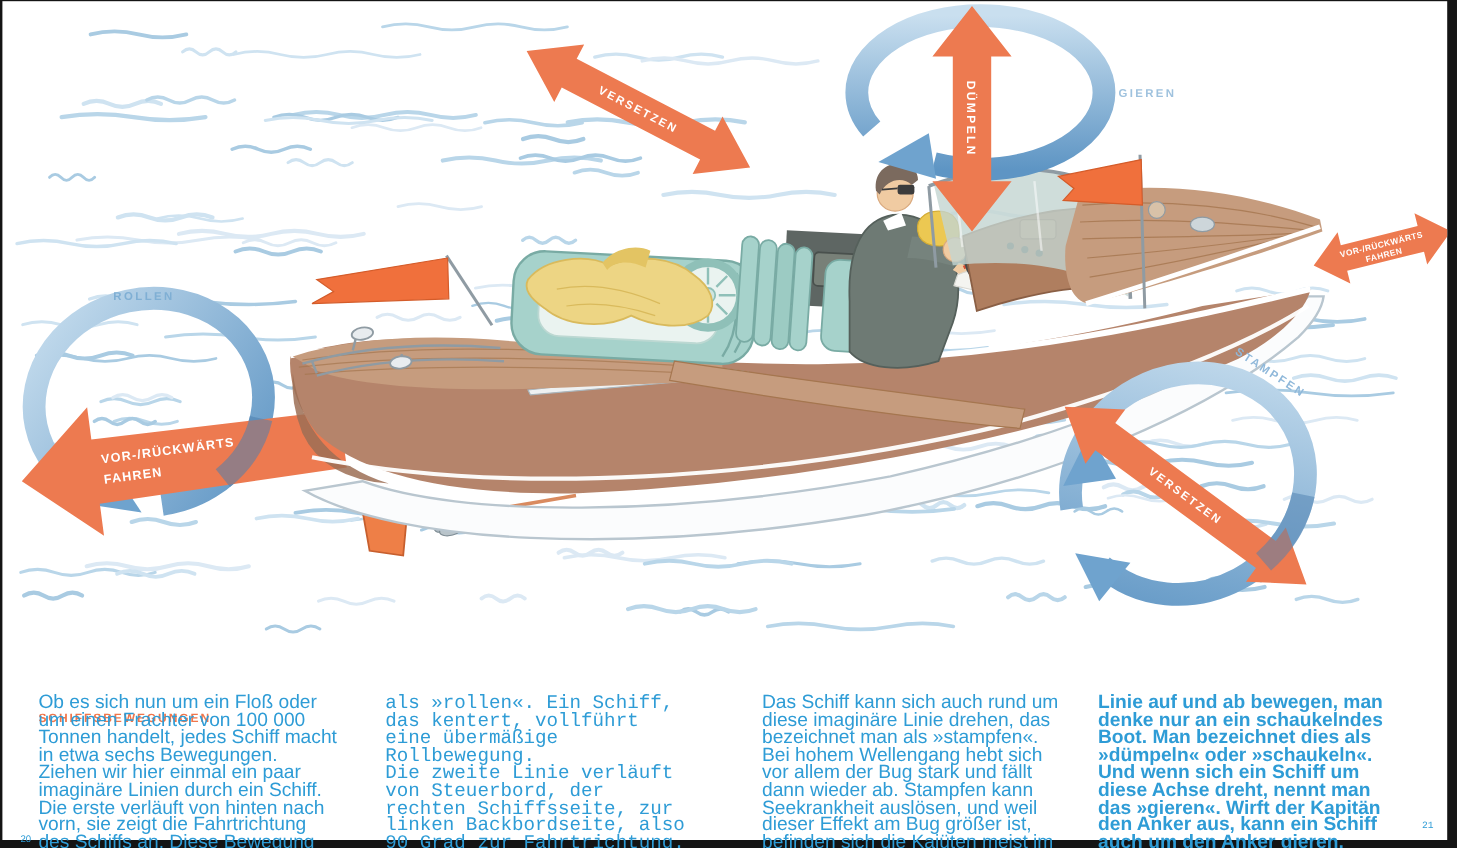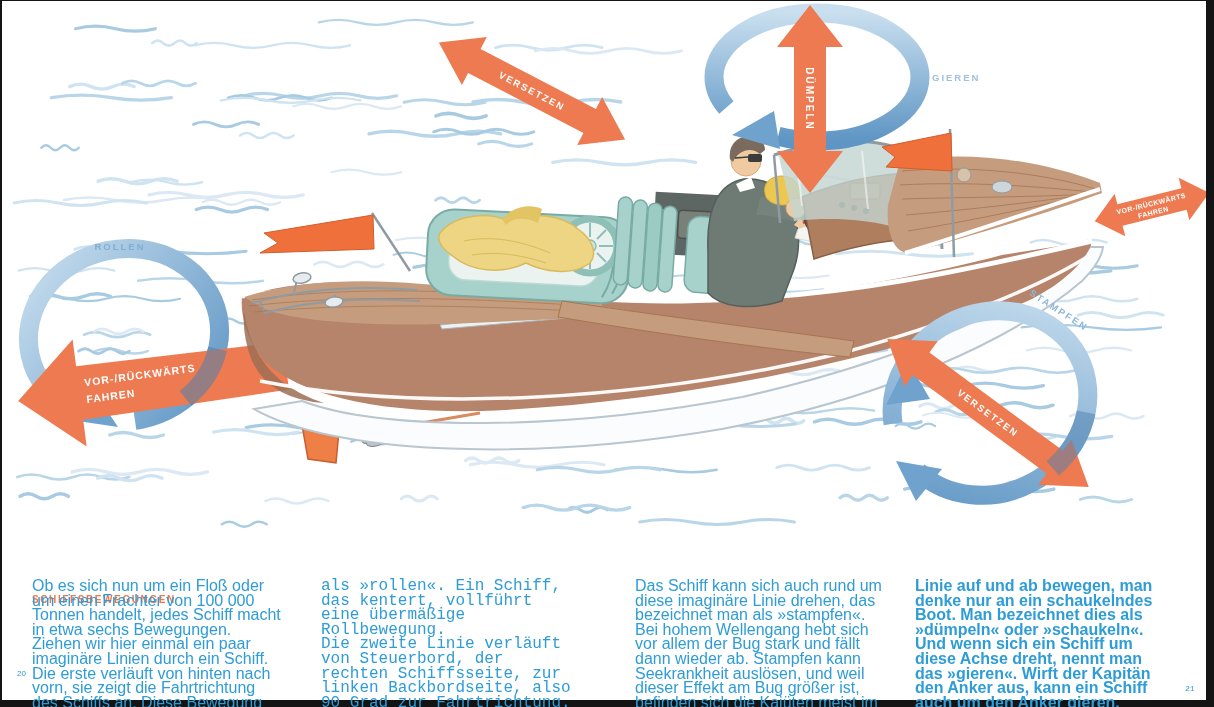--- a/index.html
+++ b/index.html
@@ -10,21 +10,21 @@
   .article{position:absolute;left:0;top:0;width:100%;height:100%;}
   .heading{position:absolute;left:30px;top:555px;font-size:10px;font-weight:bold;
            letter-spacing:1.6px;color:#F0764B;margin-top:38px;}
   .col{position:absolute;top:578px;font-size:16px;line-height:14.6px;color:#2E9CD6;
        white-space:pre-line;}
   .c1{left:30px;width:250px;}
   .c2{left:319px;width:252px;font-family:Liberation Mono, monospace;}
   .c3{left:633px;width:250px;}
   .c4{left:913px;width:252px;font-weight:bold;}
   .pgnum{position:absolute;font-size:8px;color:#2E9CD6;}
-  .pg-l{left:15px;top:668px;text-align:right;}
+  .pg-l{left:15px;top:694px;text-align:right;}
   .pg-r{left:1183px;top:683px;font-family:Liberation Mono, monospace;}
   text{font-family:"Liberation Sans",sans-serif;}
 </style>
 </head>
 <body>
 
 <div class="stage">
   <div class="page">
 
     <svg class="illu" width="1204" height="552" viewBox="0 0 1204 552">

